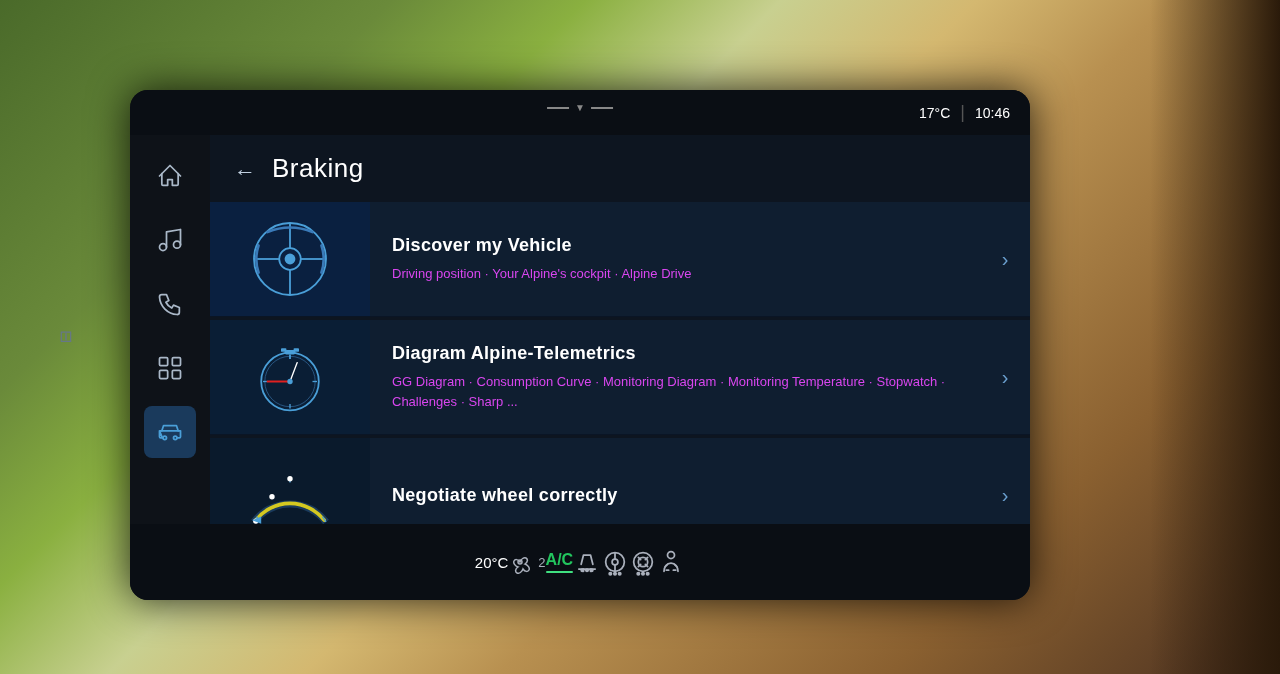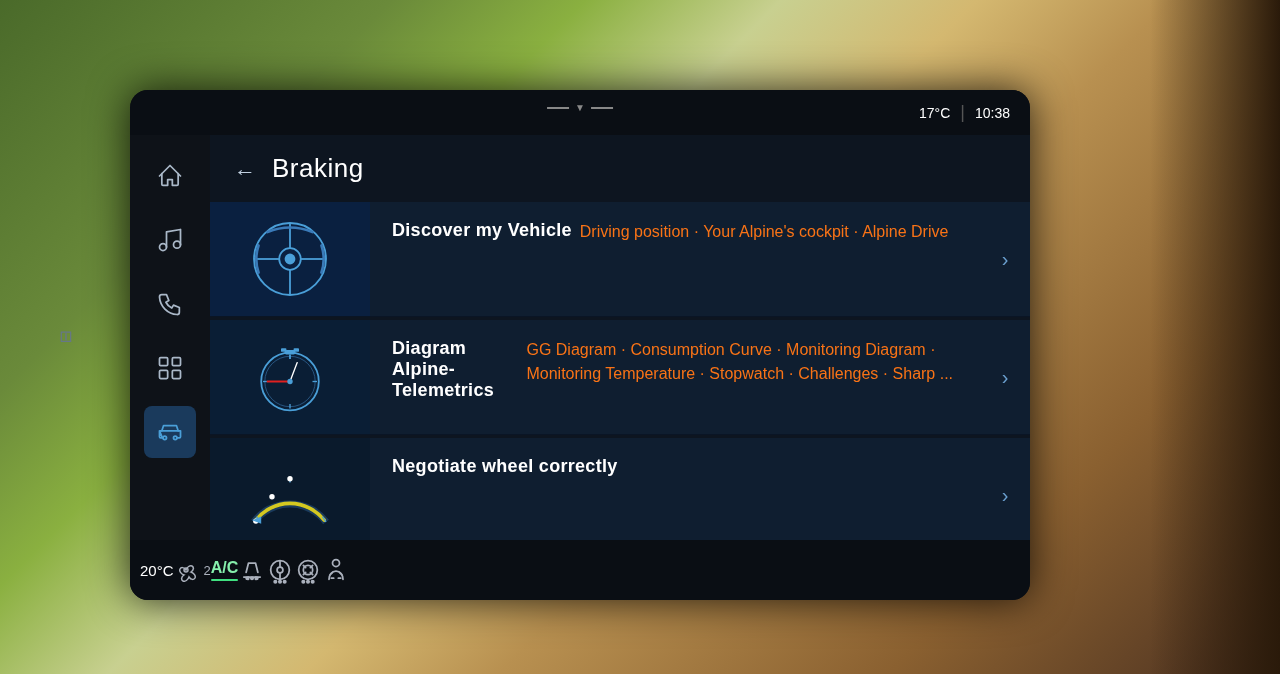--- a/index.html
+++ b/index.html
@@ -183,72 +183,72 @@
     .item-thumb svg {
       width: 110px;
       height: 90px;
     }
 
     
     .item-content {
       flex: 1;
       padding: 18px 18px 18px 22px;
       display: flex;
-      flex-direction: row;
-      justify-content: flex-start;
+      flex-direction: column;
+      justify-content: center;
       gap: 8px;
     }
 
     .item-title {
       color: #ffffff;
       font-size: 18px;
       font-weight: 600;
       letter-spacing: 0.3px;
     }
 
     .item-subtitle {
-      color: #f97316;
-      font-size: 16px;
+      color: #d946ef;
+      font-size: 13px;
       line-height: 1.5;
     }
 
     
     .item-arrow {
       width: 50px;
       display: flex;
       align-items: center;
       justify-content: center;
       color: #6ba0d0;
       font-size: 20px;
     }
 
     
     .bottom-bar {
       position: absolute;
       bottom: 0; left: 0; right: 0;
-      height: 60px;
+      height: 76px;
       background: #0a0e14;
       display: flex;
       align-items: center;
-      justify-content: flex-start;
+      justify-content: center;
       padding: 0 10px;
       z-index: 20;
     }
 
     .bottom-item {
       display: flex;
       align-items: center;
       gap: 6px;
       color: #aab0bc;
       font-size: 13px;
       cursor: pointer;
     }
 
     .bottom-item.active-ac {
-      color: #86efac;
+      color: #22c55e;
     }
 
     .bottom-item svg {
       width: 26px;
       height: 26px;
       fill: none;
       stroke: currentColor;
       stroke-width: 1.5;
     }
 
@@ -311,21 +311,21 @@
 <div class="screen-bezel">
 
   <div class="status-bar">
     <div class="nav-dots">
       <div class="nav-dot-line"></div>
       <span class="nav-dot-arrow">▼</span>
       <div class="nav-dot-line"></div>
     </div>
     <span class="status-temp">17°C</span>
     <span class="status-bar-divider">|</span>
-    <span class="status-time">10:38</span>
+    <span class="status-time">10:46</span>
   </div>
 
   <div class="sidebar">
 
     <div class="sidebar-icon">
       <svg viewBox="0 0 24 24">
         <path d="M3 12L12 3l9 9" stroke-linecap="round" stroke-linejoin="round"></path>
         <path d="M5 10v9a1 1 0 001 1h4v-5h4v5h4a1 1 0 001-1v-9" stroke-linecap="round" stroke-linejoin="round"></path>
       </svg>
     </div>

